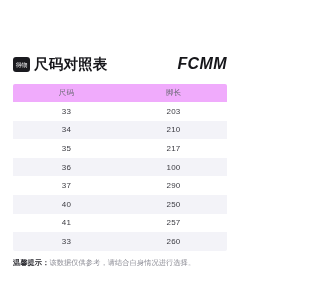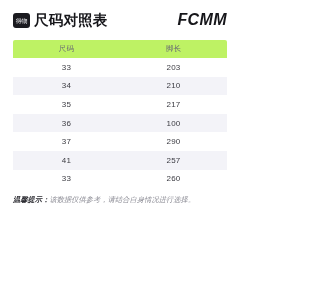--- a/index.html
+++ b/index.html
@@ -23,20 +23,21 @@
     position: relative;
   }
 
   
   .header {
     display: flex;
     align-items: center;
     height: 40px;
     padding: 15px 13px;
     box-sizing: border-box;
+    margin-top: 44px;
   }
   .brand-badge {
     width: 17px;
     height: 15px;
     border-radius: 3px;
     background: #1a1a1f;
     color: #f2f2f5;
     font-size: 6px;
     line-height: 15px;
     text-align: center;
@@ -81,42 +82,41 @@
     text-align: center;
     padding: 0;
     height: 18.6px;
     font-size: 8px;
     font-weight: 400;
     color: #3b3b42;
     vertical-align: middle;
     letter-spacing: 0.2px;
   }
   table.size-table thead th {
-    background: #bef264;
+    background: #f0abfc;
     color: #6a6a74;
     font-weight: 400;
     height: 18px;
     font-size: 7.5px;
   }
   table.size-table tbody tr:nth-child(odd) td {
     background: #ffffff;
   }
   table.size-table tbody tr:nth-child(even) td {
     background: #f3f3f8;
   }
 
   
   .footnote {
     margin: 7px 13px 0 13px;
     font-size: 7.2px;
     line-height: 1.3;
     color: #8a8a93;
     letter-spacing: 0.1px;
     white-space: nowrap;
-    font-style: italic;
   }
   .footnote .note-label {
     color: #2a2a30;
     font-weight: 700;
   }
 </style>
 </head>
 <body>
 
 <div class="page">
@@ -151,20 +151,24 @@
           </tr>
           <tr>
             <td>36</td>
             <td>100</td>
           </tr>
           <tr>
             <td>37</td>
             <td>290</td>
           </tr>
           <tr>
+            <td>40</td>
+            <td>250</td>
+          </tr>
+          <tr>
             <td>41</td>
             <td>257</td>
           </tr>
           <tr>
             <td>33</td>
             <td>260</td>
           </tr>
         </tbody>
     </table>
   </div>

